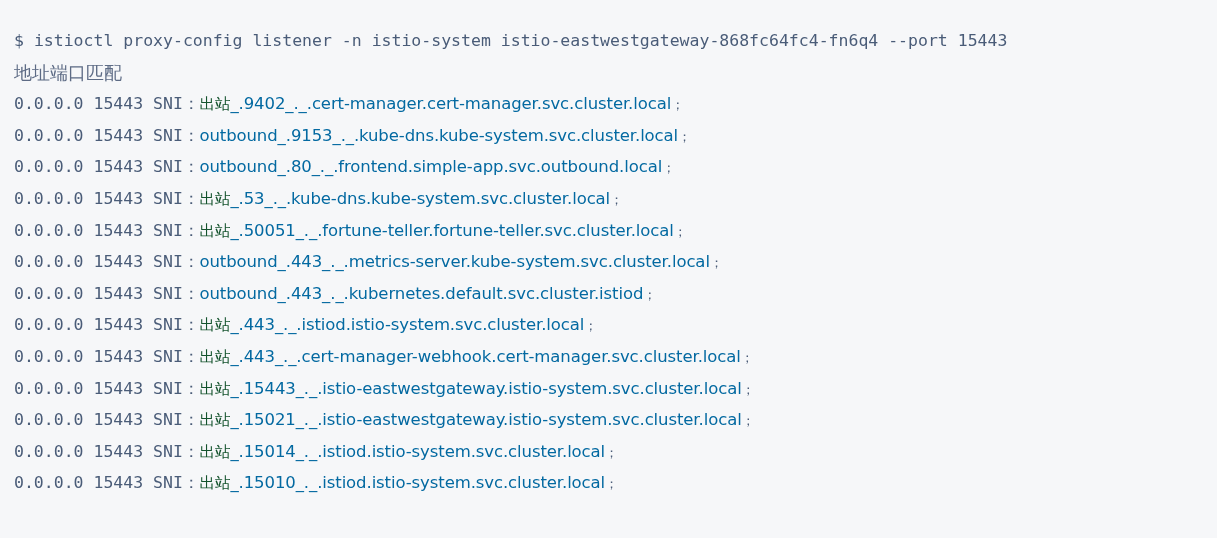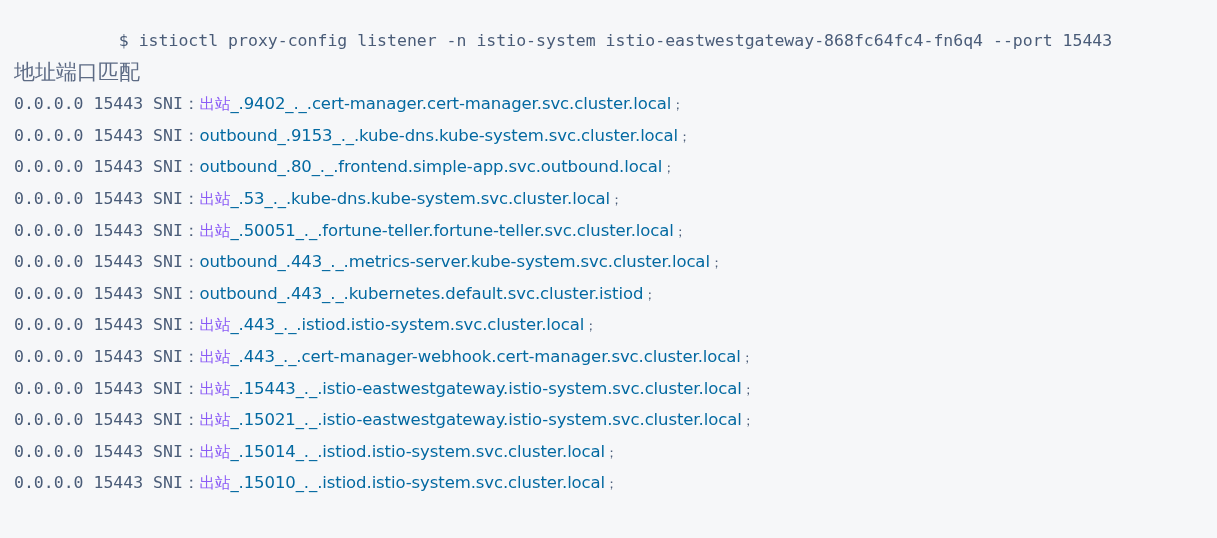--- a/index.html
+++ b/index.html
@@ -31,30 +31,29 @@
     white-space: pre;
     font-size: 16.5px;
     letter-spacing: 0px;
   }
 
   
   .cmd-line {
     font-family: "DejaVu Sans Mono", "Liberation Mono", monospace;
     font-size: 16.5px;
     color: #4a5c78;
-    text-align: center;
   }
   .prompt-sigil {
     font-family: "DejaVu Sans Mono", "Liberation Mono", monospace;
   }
 
   
   .zh-line {
     font-family: "DejaVu Sans", "Liberation Sans", sans-serif;
-    font-size: 21px;
+    font-size: 18px;
     color: #5d6b85;
     line-height: 31.6px;
     height: 31.6px;
     white-space: pre;
   }
 
   
   .row {
     height: 31.6px;
     line-height: 31.6px;
@@ -68,21 +67,21 @@
   }
   .prop {
     font-family: "DejaVu Sans", "Liberation Sans", sans-serif;
     font-size: 16.5px;
     color: #0369a1;
     letter-spacing: -0.1px;
   }
   .zh {
     font-family: "DejaVu Sans", "Liberation Sans", sans-serif;
     font-size: 15.5px;
-    color: #8b5cf6;
+    color: #14532d;
   }
   .semi {
     font-family: "DejaVu Sans Mono", "Liberation Mono", monospace;
     font-size: 13px;
     color: #4a5c78;
   }
 </style>
 </head>
 <body>
 

